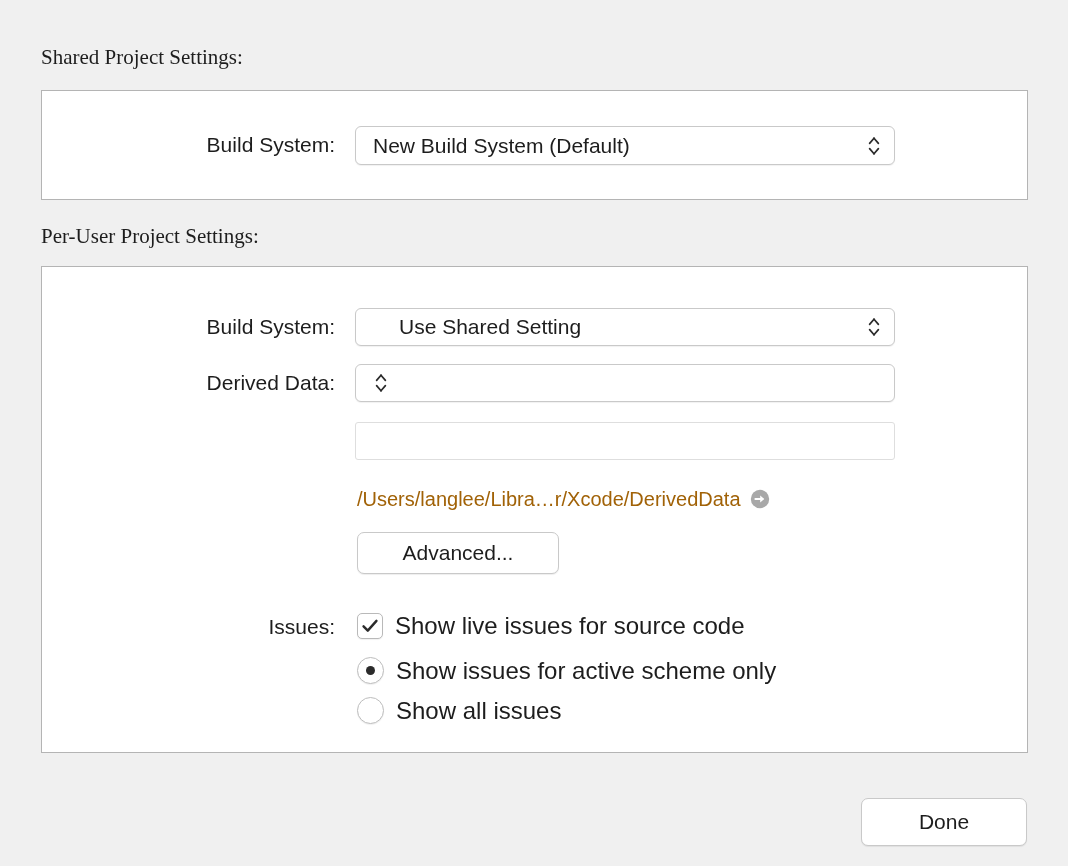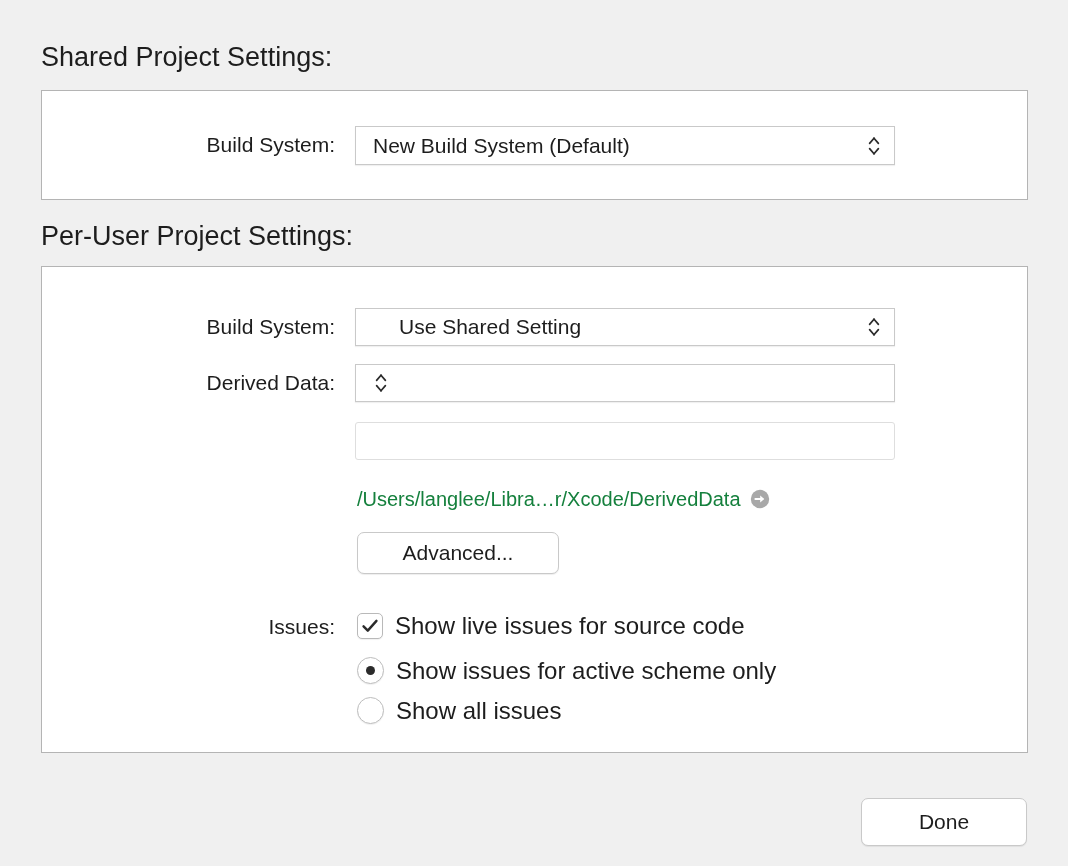--- a/index.html
+++ b/index.html
@@ -18,24 +18,25 @@
 
   .screen {
     position: relative;
     width: 1068px;
     height: 866px;
   }
 
   
   .section-title {
     position: absolute;
-    font-size: 27px;
-    line-height: 24px;
-    color: #1d1d1d;
-    white-space: nowrap;
+    font-size: 21px;
+    line-height: 24px;
+    color: #1d1d1d;
+    white-space: nowrap;
+    font-family: Liberation Serif, serif;
   }
   #shared-title { left: 41px; top: 45px; }
   #peruser-title { left: 41px; top: 224px; }
 
   
   .panel {
     position: absolute;
     background: #ffffff;
     border: 1px solid #b4b4b4;
     box-sizing: border-box;
@@ -51,21 +52,21 @@
     white-space: nowrap;
     position: absolute;
   }
 
   
   .popup {
     position: absolute;
     box-sizing: border-box;
     background: #ffffff;
     border: 1px solid #c9c9c9;
-    border-radius: 0;
+    border-radius: 6px;
     box-shadow: 0 1px 1px rgba(0,0,0,0.06);
     display: flex;
     align-items: center;
     padding: 0 12px 0 17px;
     cursor: default;
   }
   .popup .value {
     font-size: 21px;
     line-height: 24px;
     color: #1d1d1d;
@@ -97,21 +98,21 @@
   
   .path-line {
     position: absolute;
     display: flex;
     align-items: center;
     gap: 9px;
   }
   .path-text {
     font-size: 20px;
     line-height: 24px;
-    color: #15803d;
+    color: #a16207;
     white-space: nowrap;
   }
   .reveal-icon {
     width: 20px;
     height: 20px;
     display: block;
     flex: none;
   }
 
   

